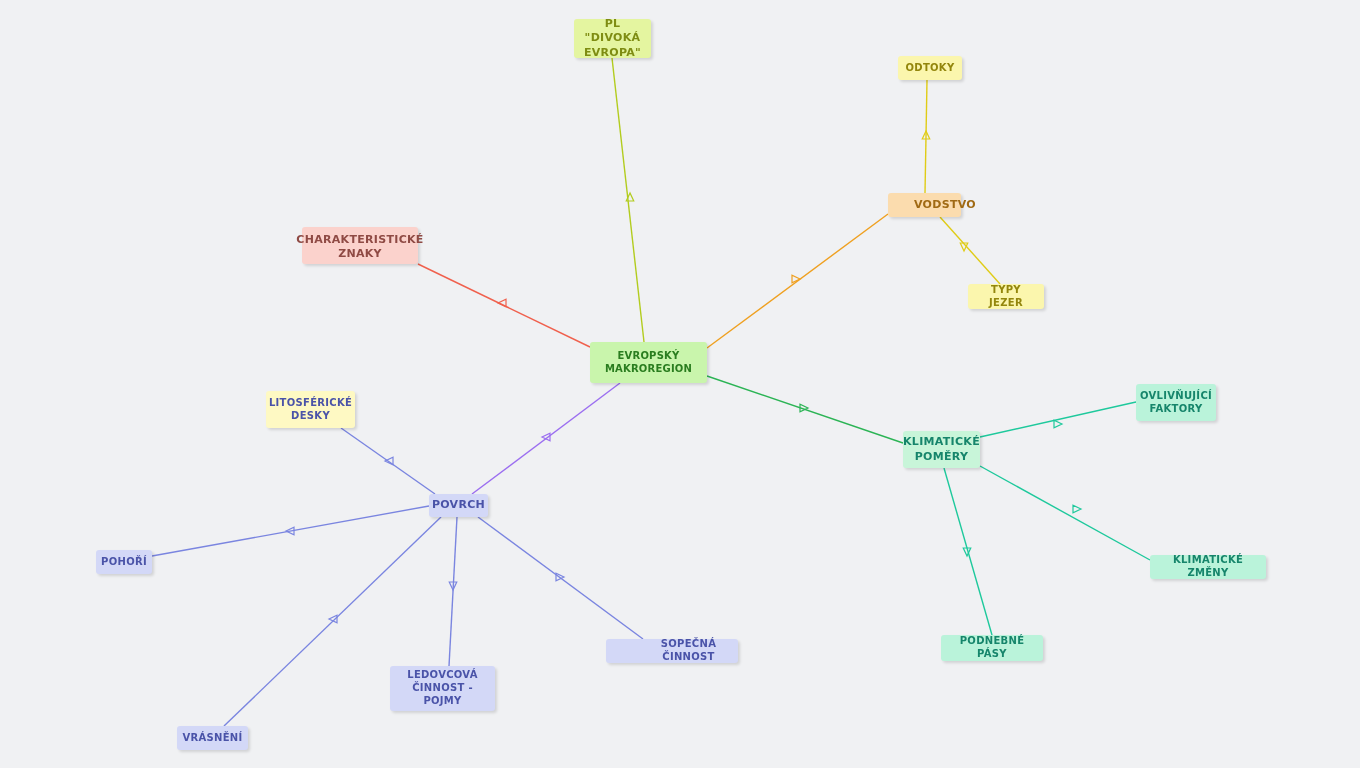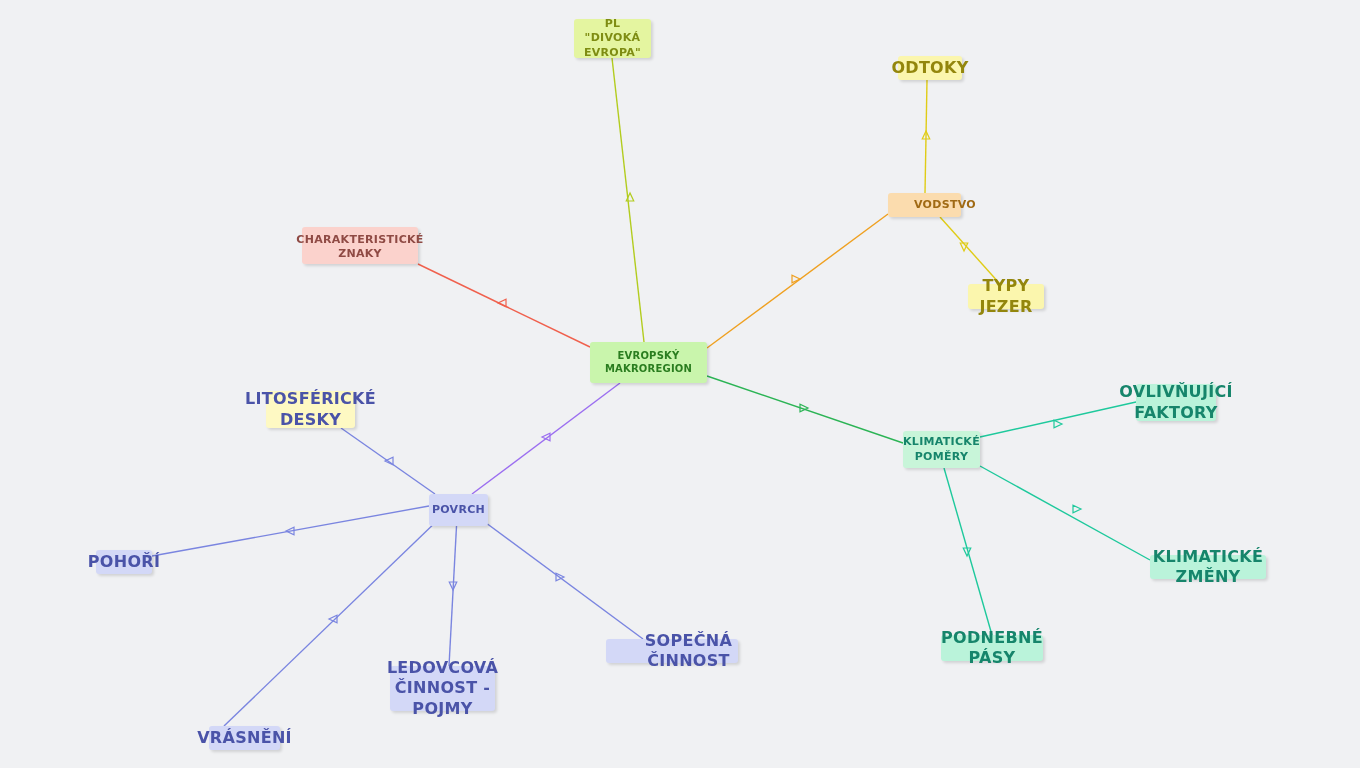--- a/index.html
+++ b/index.html
@@ -42,21 +42,21 @@
     box-shadow: 2px 2px 3px rgba(0,0,0,0.13);
     padding: 3px 7px;
     white-space: pre-line;
     cursor: pointer;
   }
   .node.root {
     font-size: 10px;
     letter-spacing: 0.2px;
   }
   .node.lvl1 { font-size: 11px; }
-  .node.lvl2 { font-size: 16px; }
+  .node.lvl2 { font-size: 10px; }
 </style>
 </head>
 <body style="background: rgb(240, 241, 243);">
 
 <div id="canvas">
   <svg id="edges" viewBox="0 0 1360 768">
       <g>
         <line x1="644" y1="342" x2="612" y2="58" stroke="#b2cc1e" stroke-width="1.4"></line>
         <g>
           <polygon points="630,193 626.25,201 633.75,201" fill="none" stroke="#b2cc1e" stroke-width="1.2"></polygon>
@@ -152,23 +152,23 @@
 MAKROREGION</span></div>
       <div class="node lvl1" style="left: 574px; top: 19px; width: 77px; height: 39px; background: rgb(228, 245, 160); color: rgb(126, 140, 18);"><span>PL "DIVOKÁ
 EVROPA"</span></div>
       <div class="node lvl2" style="left: 898px; top: 56px; width: 64px; height: 24px; background: rgb(251, 246, 173); color: rgb(147, 134, 12);"><span>ODTOKY</span></div>
       <div class="node lvl1" style="left: 888px; top: 193px; width: 73px; height: 24px; background: rgb(251, 220, 174); color: rgb(160, 106, 20); padding-left: 48px;"><span>VODSTVO</span></div>
       <div class="node lvl2" style="left: 968px; top: 284px; width: 76px; height: 25px; background: rgb(251, 246, 173); color: rgb(147, 134, 12);"><span>TYPY JEZER</span></div>
       <div class="node lvl1" style="left: 302px; top: 227px; width: 116px; height: 37px; background: rgb(251, 210, 204); color: rgb(143, 74, 68); align-items: flex-end;"><span>CHARAKTERISTICKÉ
 ZNAKY</span></div>
       <div class="node lvl2" style="left: 266px; top: 391px; width: 89px; height: 37px; background: #fef9c3; color: rgb(74, 83, 168);"><span>LITOSFÉRICKÉ
 DESKY</span></div>
-      <div class="node lvl1" style="left: 429px; top: 494px; width: 59px; height: 32px; background: rgb(211, 216, 247); color: rgb(74, 83, 168);"><span>POVRCH</span></div>
+      <div class="node lvl1" style="left: 429px; top: 494px; width: 59px; height: 23px; background: rgb(211, 216, 247); color: rgb(74, 83, 168);"><span>POVRCH</span></div>
       <div class="node lvl2" style="left: 96px; top: 550px; width: 56px; height: 24px; background: rgb(211, 216, 247); color: rgb(74, 83, 168);"><span>POHOŘÍ</span></div>
-      <div class="node lvl2" style="left: 177px; top: 726px; width: 71px; height: 24px; background: rgb(211, 216, 247); color: rgb(74, 83, 168); margin-left: 32px;"><span>VRÁSNĚNÍ</span></div>
+      <div class="node lvl2" style="left: 177px; top: 726px; width: 71px; height: 24px; background: rgb(211, 216, 247); color: rgb(74, 83, 168);"><span>VRÁSNĚNÍ</span></div>
       <div class="node lvl2" style="left: 390px; top: 666px; width: 105px; height: 45px; background: rgb(211, 216, 247); color: rgb(74, 83, 168);"><span>LEDOVCOVÁ
 ČINNOST - POJMY</span></div>
       <div class="node lvl2" style="left: 606px; top: 639px; width: 132px; height: 24px; background: rgb(211, 216, 247); color: rgb(74, 83, 168); padding-left: 40px;"><span>SOPEČNÁ ČINNOST</span></div>
       <div class="node lvl1" style="left: 903px; top: 431px; width: 77px; height: 37px; background: rgb(200, 245, 217); color: rgb(22, 133, 107);"><span>KLIMATICKÉ
 POMĚRY</span></div>
       <div class="node lvl2" style="left: 1136px; top: 384px; width: 80px; height: 37px; background: rgb(186, 243, 218); color: rgb(22, 133, 107);"><span>OVLIVŇUJÍCÍ
 FAKTORY</span></div>
       <div class="node lvl2" style="left: 1150px; top: 555px; width: 116px; height: 24px; background: rgb(186, 243, 218); color: rgb(22, 133, 107);"><span>KLIMATICKÉ ZMĚNY</span></div>
       <div class="node lvl2" style="left: 941px; top: 635px; width: 102px; height: 26px; background: rgb(186, 243, 218); color: rgb(22, 133, 107);"><span>PODNEBNÉ PÁSY</span></div>
     </div>

